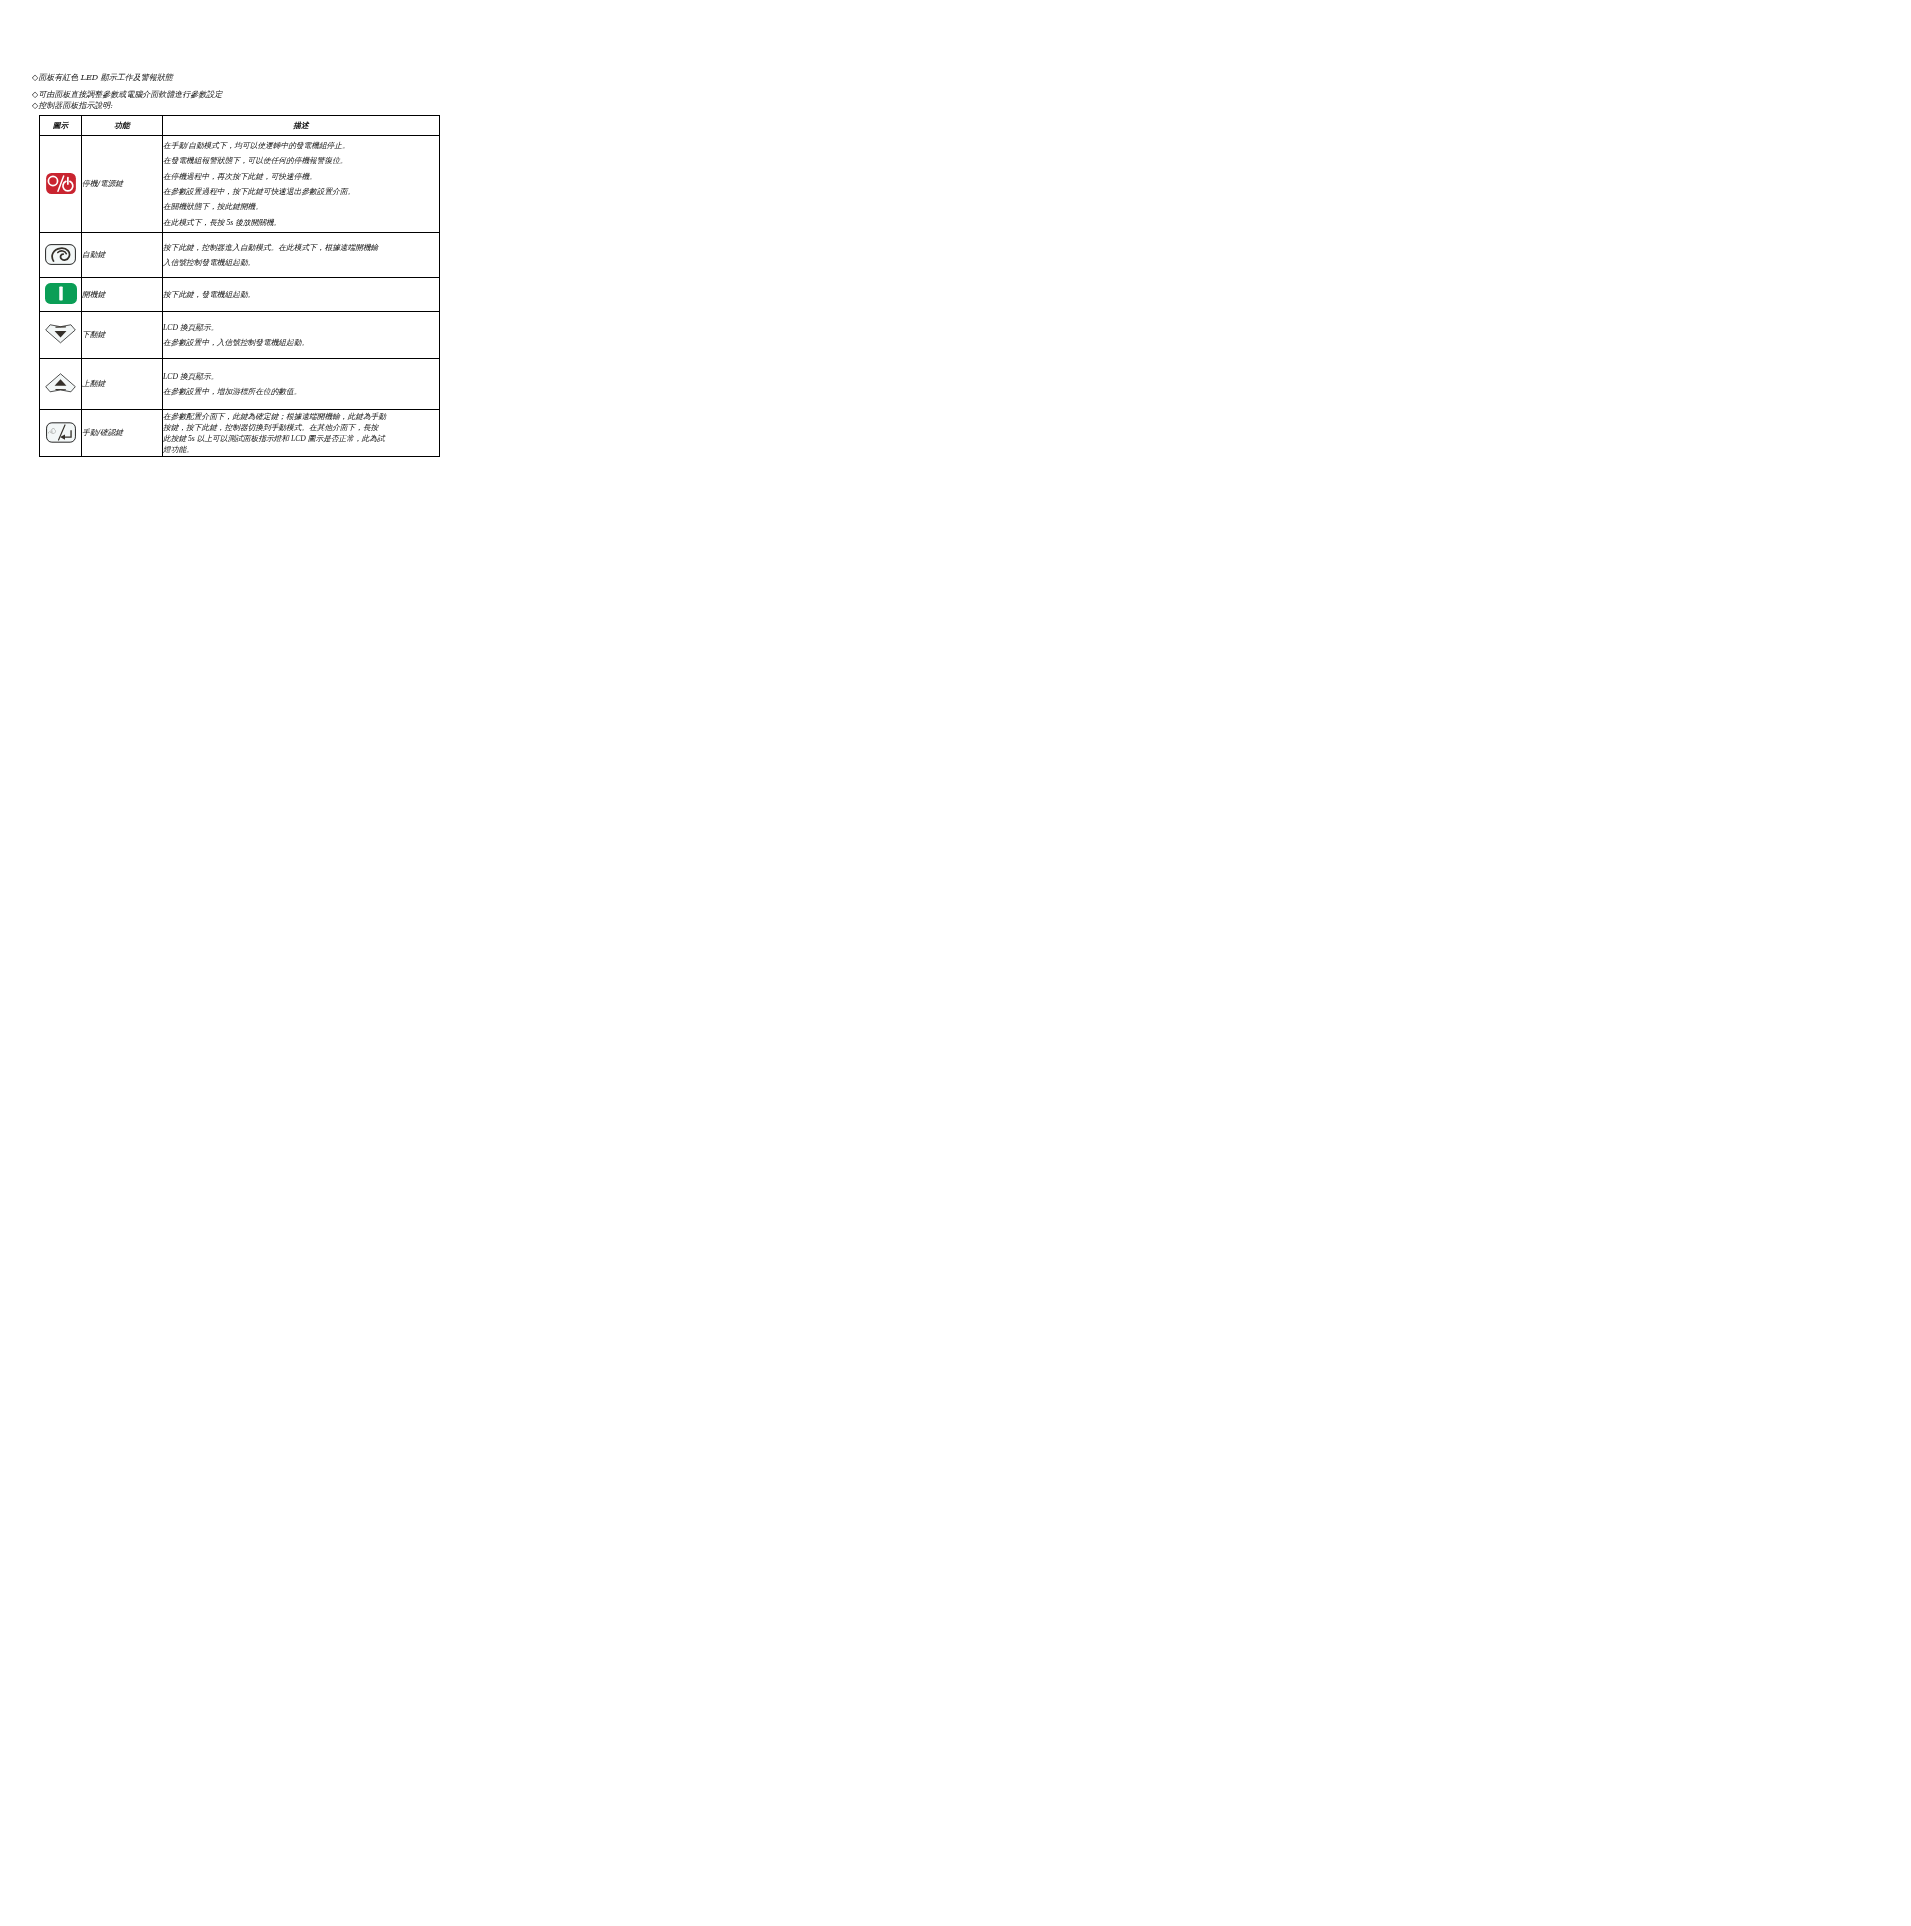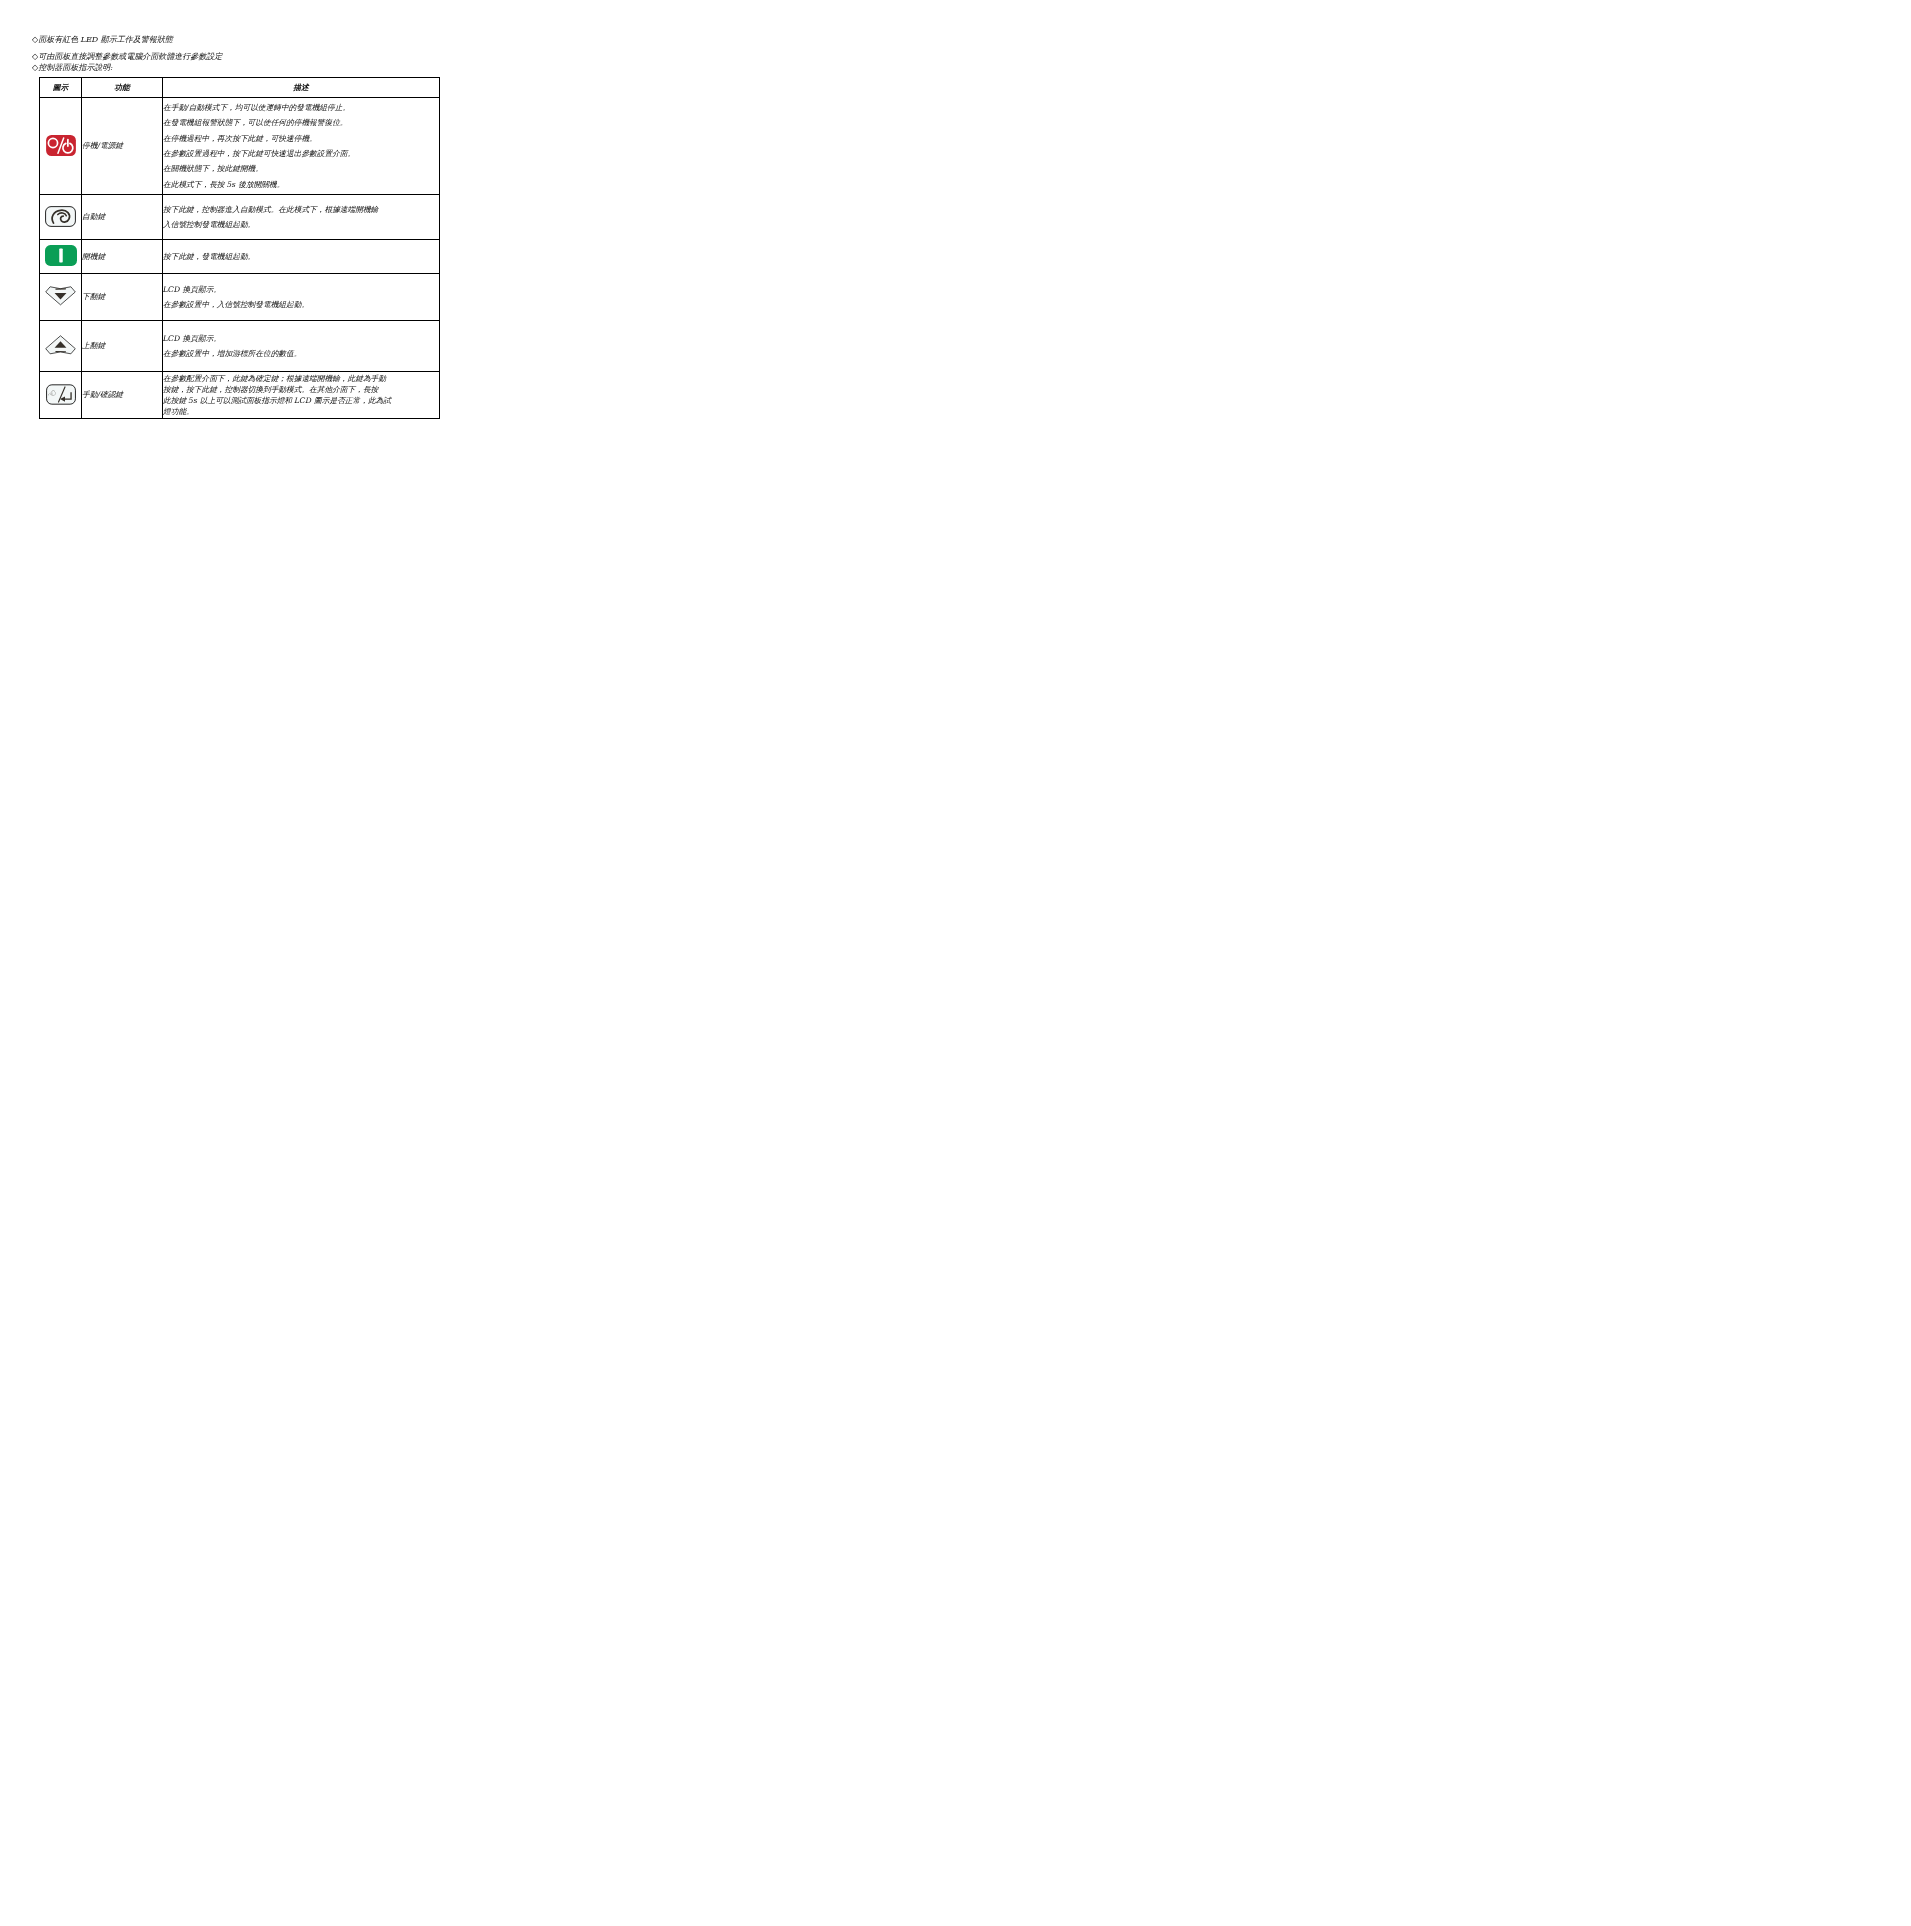--- a/index.html
+++ b/index.html
@@ -4,20 +4,21 @@
 <style>
   html,body{margin:0;padding:0;background:#ffffff;}
   .page{
     position:relative;
     width:478px;height:676px;
     background:#ffffff;
     font-family:"DejaVu Serif","Liberation Serif",serif;
     font-style:italic;
     color:#111111;
     overflow:hidden;
+    margin-top:38px;
   }
   .bullet{
     position:absolute;left:32px;
     font-size:8px;line-height:10.8px;white-space:nowrap;
   }
   .b1{top:35px}.b2{top:52px}.b3{top:63px}
   table.keytable{
     position:absolute;left:39px;top:77px;width:400px;
     border-collapse:collapse;table-layout:fixed;
     font-size:7.7px;
@@ -29,21 +30,21 @@
     vertical-align:middle;
     padding:0;
     overflow:hidden;
   }
   tr.hdr{height:20px;font-weight:bold;}
   tr.r1{height:97px;} tr.r2{height:45px;} tr.r3{height:34px;}
   tr.r4{height:47px;} tr.r5{height:51px;} tr.r6{height:47px;}
   td.hcell{text-align:center;}
   td.icon-cell{text-align:center;}
   td.fn-cell{padding-left:4.2px;}
-  td.desc-cell{padding-left:5.8px;padding-right:2.3px;}
+  td.desc-cell{padding-left:5.8px;padding-right:2.3px;font-family:Liberation Serif, serif;}
   .desc-line{line-height:15.4px;white-space:nowrap;}
   tr.r6 .desc-line{line-height:11.2px;white-space:nowrap;}
   .icon-wrap{display:inline-block;vertical-align:middle;}
 </style>
 </head>
 <body>
 
 <div class="page">
 
   <div class="bullet b1">◇面板有紅色 LED 顯示工作及警報狀態</div>

